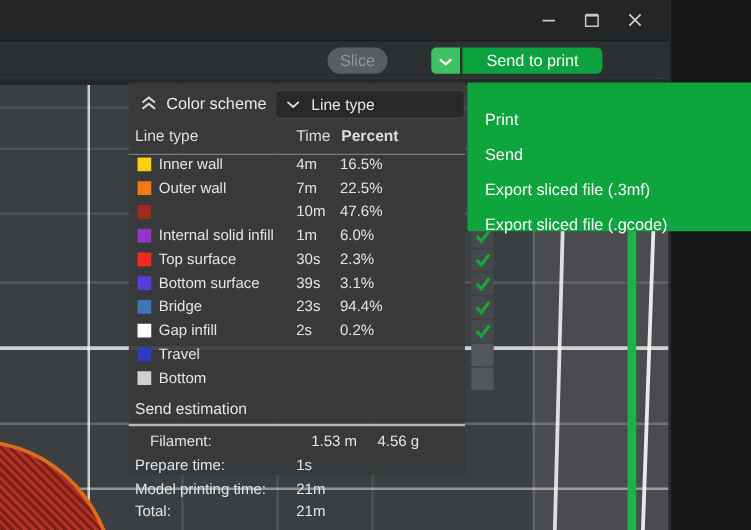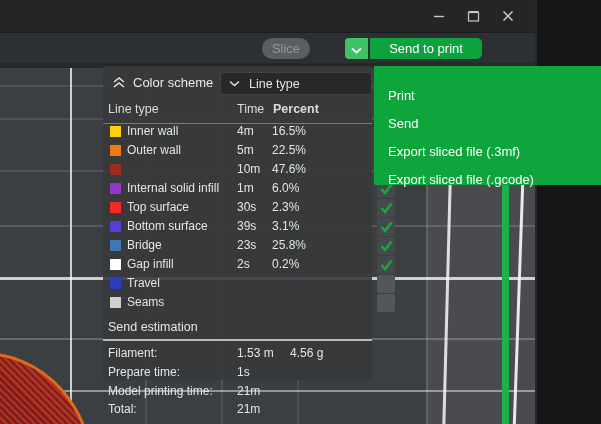--- a/index.html
+++ b/index.html
@@ -111,21 +111,21 @@
     <div id="rows-host">
         <div class="lt-row" style="top: 56px;">
           <span class="sw" style="background: rgb(248, 210, 15);"></span>
           <span class="nm">Inner wall</span>
           <span class="tm">4m</span>
           <span class="pc">16.5%</span>
         </div>
         <div class="lt-row" style="top: 75px;">
           <span class="sw" style="background: rgb(239, 123, 16);"></span>
           <span class="nm">Outer wall</span>
-          <span class="tm">5m</span>
+          <span class="tm">7m</span>
           <span class="pc">22.5%</span>
         </div>
         <div class="lt-row" style="top: 94px;">
           <span class="sw" style="background: rgb(157, 43, 32);"></span>
           <span class="tm">10m</span>
           <span class="pc">47.6%</span>
         </div>
         <div class="lt-row" style="top: 113px;">
           <span class="sw" style="background: rgb(144, 54, 201);"></span>
           <span class="nm">Internal solid infill</span>
@@ -141,45 +141,45 @@
         <div class="lt-row" style="top: 151px;">
           <span class="sw" style="background: rgb(90, 61, 216);"></span>
           <span class="nm">Bottom surface</span>
           <span class="tm">39s</span>
           <span class="pc">3.1%</span>
         </div>
         <div class="lt-row" style="top: 170px;">
           <span class="sw" style="background: rgb(63, 118, 181);"></span>
           <span class="nm">Bridge</span>
           <span class="tm">23s</span>
-          <span class="pc">25.8%</span>
+          <span class="pc">94.4%</span>
         </div>
         <div class="lt-row" style="top: 189px;">
           <span class="sw" style="background: rgb(255, 255, 255);"></span>
           <span class="nm">Gap infill</span>
           <span class="tm">2s</span>
           <span class="pc">0.2%</span>
         </div>
         <div class="lt-row" style="top: 208px;">
           <span class="sw" style="background: rgb(45, 59, 192);"></span>
           <span class="nm">Travel</span>
           <span class="tm"></span>
           <span class="pc"></span>
         </div>
         <div class="lt-row" style="top: 227px;">
           <span class="sw" style="background: rgb(207, 209, 209);"></span>
-          <span class="nm">Seams</span>
+          <span class="nm">Bottom</span>
           <span class="tm"></span>
           <span class="pc"></span>
         </div>
       </div>
     <div id="total-title">Send estimation</div>
     <div id="sep2"></div>
     <div id="totals-host">
-        <div class="tot-row" style="top: 280px;">
+        <div class="tot-row" style="top: 280px; margin-left: 12px;">
           <span class="lb">Filament:</span>
           <span class="v1">1.53 m</span>
           <span class="v2">4.56 g</span>
         </div>
         <div class="tot-row" style="top: 299px;">
           <span class="lb">Prepare time:</span>
           <span class="v1">1s</span>
         </div>
         <div class="tot-row" style="top: 318px;">
           <span class="lb">Model printing time:</span>

